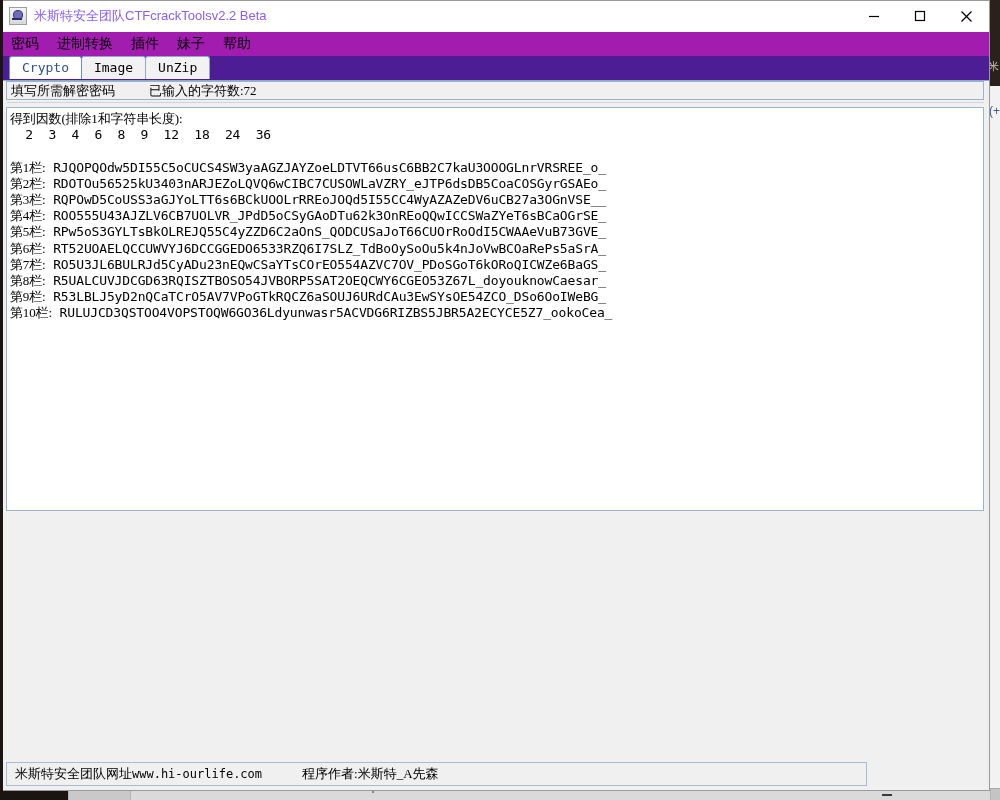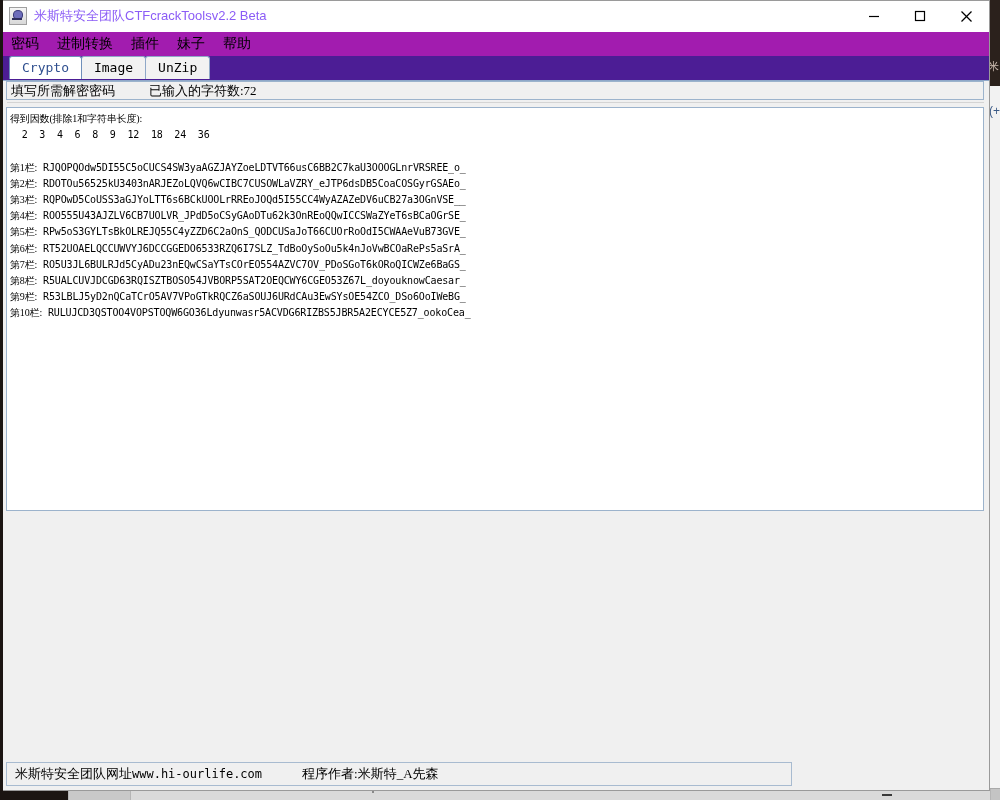--- a/index.html
+++ b/index.html
@@ -261,37 +261,37 @@
     margin: 1px 5px 0 5px;
     height: 404px;
     background: #ffffff;
     border: 1px solid #9cb3cc;
     box-sizing: border-box;
     overflow: hidden;
     position: relative;
   }
   #result-text {
     font-family: "DejaVu Sans Mono", monospace;
-    font-size: 10px;
+    font-size: 13px;
     color: #000;
     padding: 3px 3px;
     white-space: pre;
     line-height: 16.2px;
     letter-spacing: -0.15px;
   }
   #result-text .cjk {
     font-family: "Liberation Serif", serif;
   }
 
   
   #footer {
     position: absolute;
     left: 5px;
     bottom: 4px;
-    width: 786px;
+    width: 861px;
     height: 24px;
     border: 1px solid #a8bbd0;
     background: #f0f0f0;
     box-sizing: border-box;
     display: flex;
     align-items: center;
     padding-left: 8px;
   }
   .footer-text {
     font-family: "Liberation Serif", serif;

